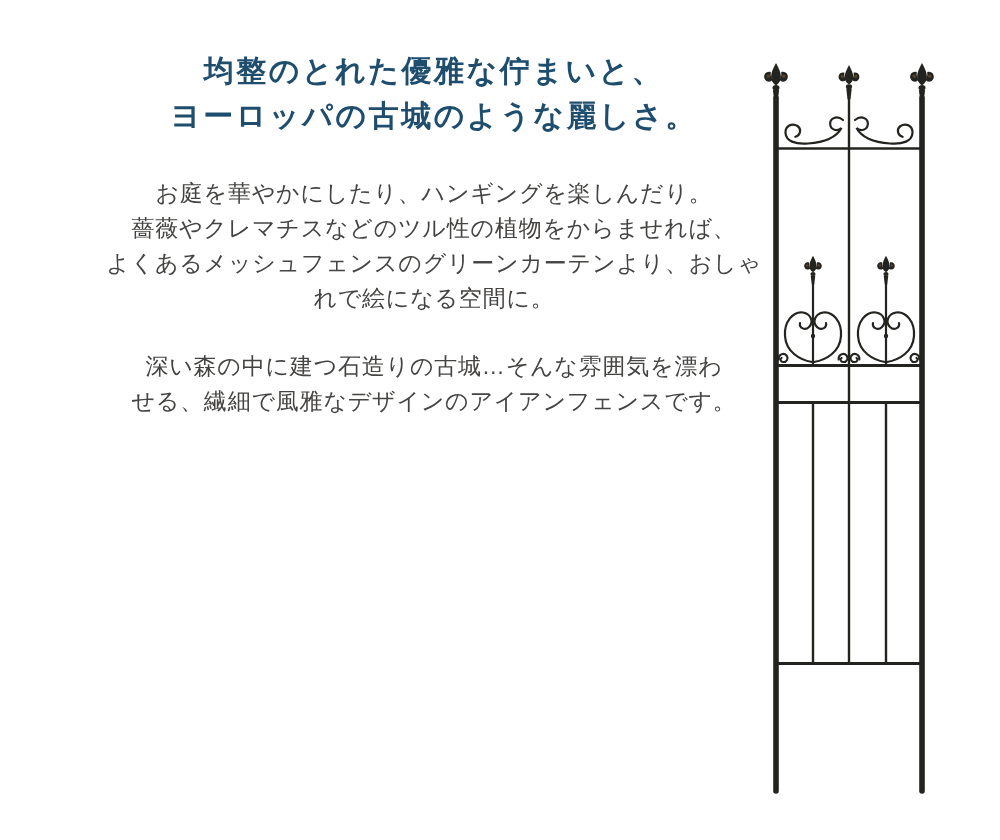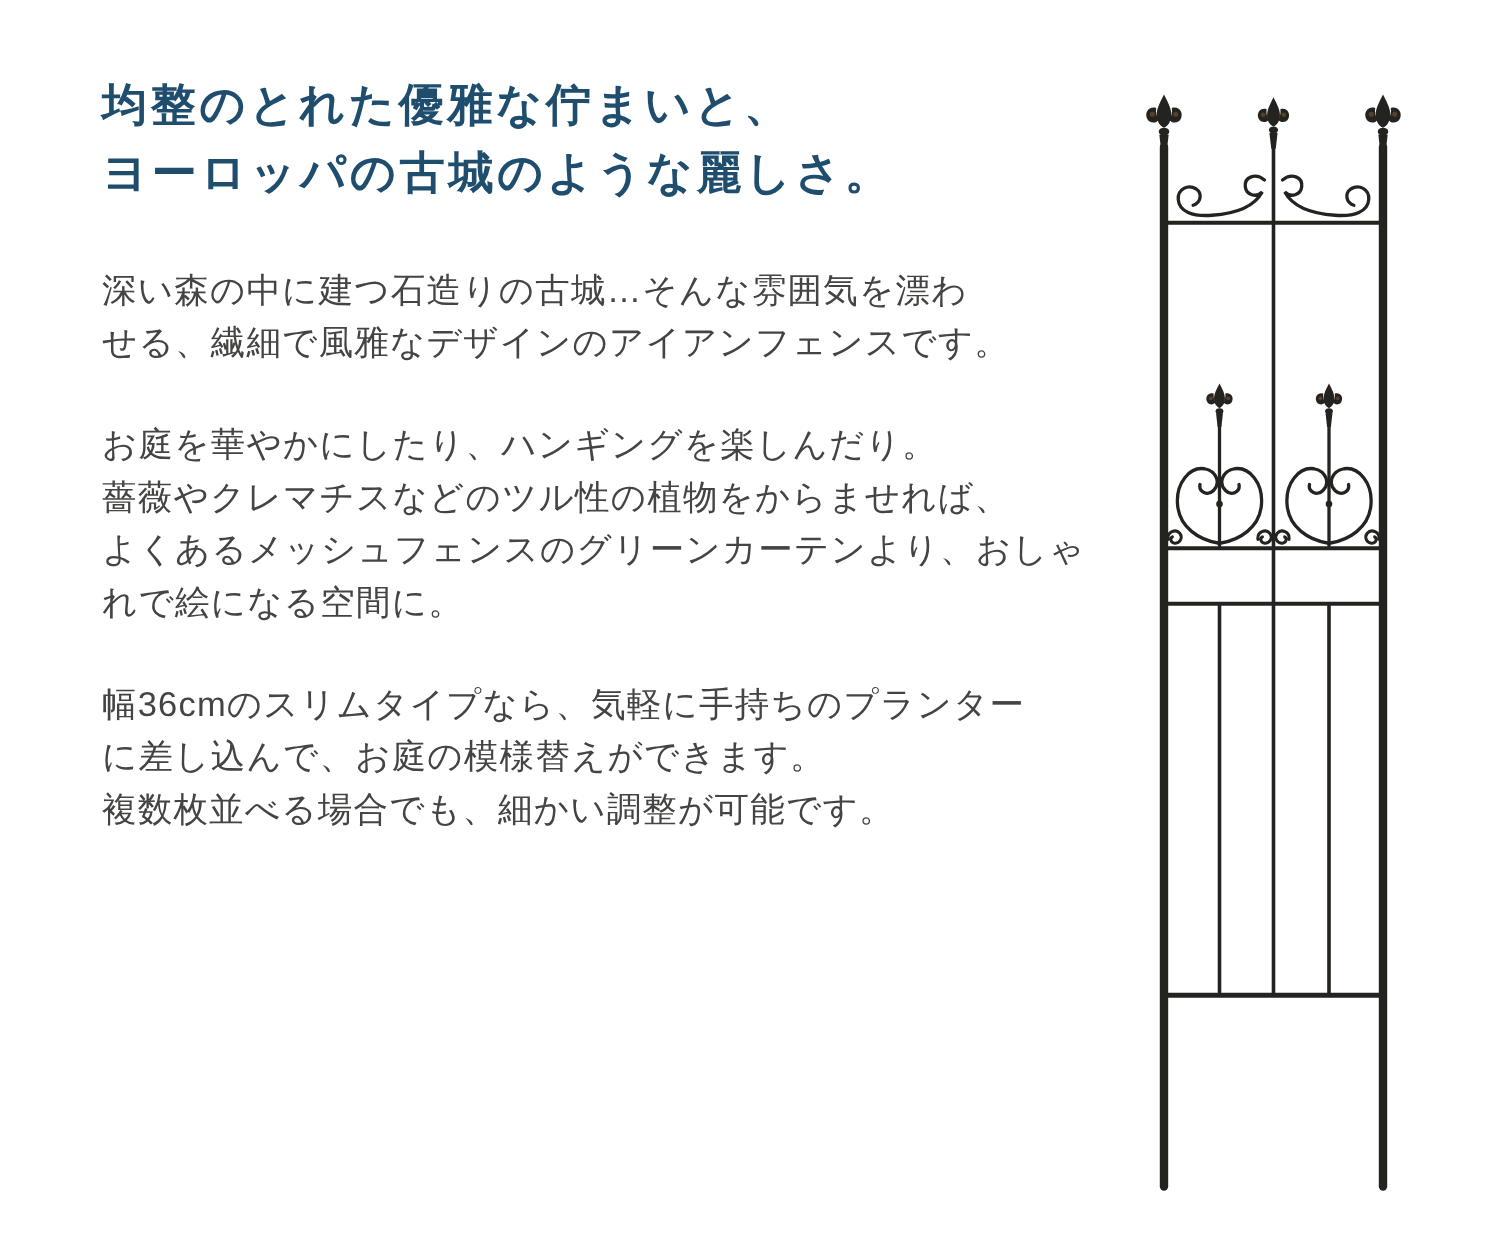--- a/index.html
+++ b/index.html
@@ -5,22 +5,23 @@
   html, body { margin: 0; padding: 0; }
   body {
     width: 1000px; height: 840px;
     background: #ffffff;
     font-family: "Liberation Sans", sans-serif;
     position: relative;
     overflow: hidden;
   }
   .text-col {
     position: absolute;
-    left: 68px; top: 48px;
+    left: 84px; top: 48px;
     width: 700px;
+    text-align: center;
   }
   h1.page-title {
     margin: 0 0 38px 0;
     font-size: 30px;
     line-height: 45px;
     font-weight: bold;
     color: #1e4d6e;
     letter-spacing: 2.5px;
     white-space: pre-line;
   }
@@ -39,29 +40,26 @@
   }
 </style>
 </head>
 <body>
 
 <main>
 
   <section class="text-col">
     <h1 class="page-title">均整のとれた優雅な佇まいと、
 ヨーロッパの古城のような麗しさ。</h1>
-    <p class="body-par">深い森の中に建つ石造りの古城…そんな雰囲気を漂わ
-せる、繊細で風雅なデザインのアイアンフェンスです。</p>
     <p class="body-par">お庭を華やかにしたり、ハンギングを楽しんだり。
 薔薇やクレマチスなどのツル性の植物をからませれば、
 よくあるメッシュフェンスのグリーンカーテンより、おしゃ
 れで絵になる空間に。</p>
-    <p class="body-par">幅36cmのスリムタイプなら、気軽に手持ちのプランター
-に差し込んで、お庭の模様替えができます。
-複数枚並べる場合でも、細かい調整が可能です。</p>
+    <p class="body-par">深い森の中に建つ石造りの古城…そんな雰囲気を漂わ
+せる、繊細で風雅なデザインのアイアンフェンスです。</p>
   </section>
 
   <svg class="fence" viewBox="752 52 200 756" xmlns="http://www.w3.org/2000/svg">
     <defs>
 
       <g id="finial">
         <g fill="#23231f" stroke="none">
           <path d="M0,1 C2.8,6.5 4.9,10.5 4.9,14.5 C4.9,19 2.5,22 0,23.2 C-2.5,22 -4.9,19 -4.9,14.5 C-4.9,10.5 -2.8,6.5 0,1 Z"></path>
           <path d="M-5.2,10 C-10,8.6 -13,13 -11.4,16.8 C-10,20.2 -5.4,20.8 -3.6,17.8 C-5.1,15.4 -5.6,13 -5.2,10 Z"></path>
           <path d="M5.2,10 C10,8.6 13,13 11.4,16.8 C10,20.2 5.4,20.8 3.6,17.8 C5.1,15.4 5.6,13 5.2,10 Z"></path>

